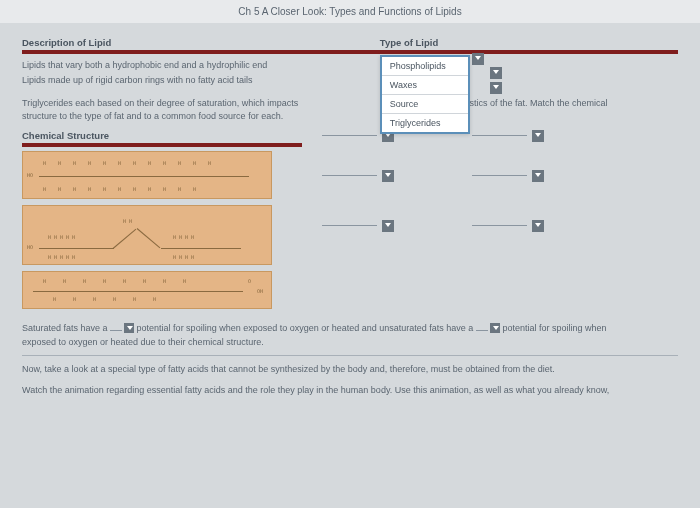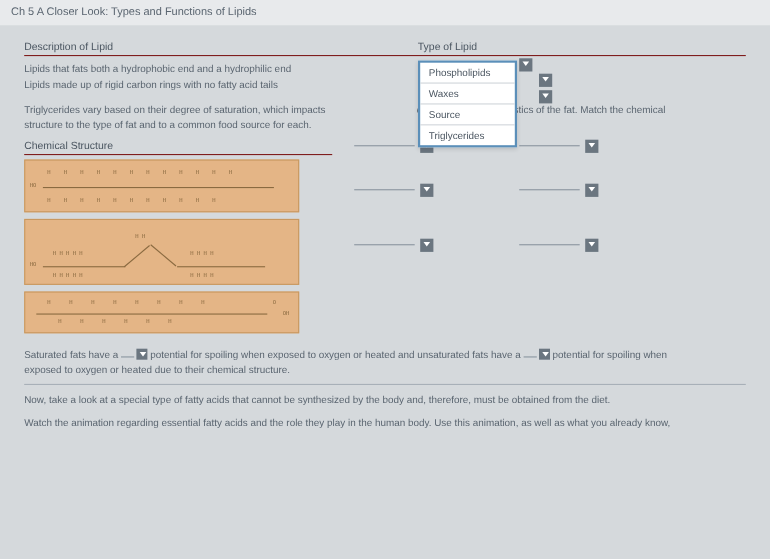--- a/index.html
+++ b/index.html
@@ -10,32 +10,34 @@
     font-family: Arial, Helvetica, sans-serif;
     font-size: 9px;
     color: #4a5560;
     overflow: hidden;
   }
   .topbar {
     background: #e8eaec;
     padding: 6px 10px;
     font-size: 10px;
     color: #5a6570;
+    text-align: center;
   }
   .content {
     padding: 14px 22px 10px 22px;
   }
   .row { display: flex; }
   .col { flex: 1; }
   .section-heading {
     font-size: 9.5px;
     color: #4a5560;
-    border-bottom: 1px solid #7f1d1d;
+    border-bottom: 4px solid #7f1d1d;
     padding-bottom: 2px;
     margin-bottom: 4px;
+    font-weight: bold;
   }
   .desc-line {
     font-size: 9px;
     line-height: 1.7;
     color: #5a6570;
   }
   .type-col { position: relative; }
   .dropdown-open {
     position: absolute;
     top: 18px; left: 0;
@@ -140,21 +142,21 @@
 
 <div class="topbar">
   <span>Ch 5 A Closer Look: Types and Functions of Lipids</span>
 </div>
 
 <div class="content">
 
   <div class="row">
     <div class="col" style="flex:1.2">
       <div class="section-heading">Description of Lipid</div>
-      <div class="desc-line">Lipids that fats both a hydrophobic end and a hydrophilic end</div>
+      <div class="desc-line">Lipids that vary both a hydrophobic end and a hydrophilic end</div>
       <div class="desc-line">Lipids made up of rigid carbon rings with no fatty acid tails</div>
     </div>
     <div class="col type-col" style="flex:1">
       <div class="section-heading">Type of Lipid</div>
       <div style="height:5px"></div>
       <div style="position:absolute; top:16px; left:90px;">
         <span class="dropdown-arrow"></span>
       </div>
       <div class="dropdown-open">
         <div>Phospholipids</div>
@@ -165,21 +167,21 @@
       <div style="position:absolute; top:30px; left:108px;">
         <span class="dropdown-arrow"></span>
       </div>
       <div style="position:absolute; top:45px; left:108px;">
         <span class="dropdown-arrow"></span>
       </div>
     </div>
   </div>
 
   <div class="para">
-    <span>Triglycerides vary based on their degree of saturation, which impacts</span>
+    <span>Triglycerides each based on their degree of saturation, which impacts</span>
     <span style="display:inline-block; width:78px;"></span>
     <span>d metabolic characteristics of the fat. Match the chemical</span><br>
     <span>structure to the type of fat and to a common food source for each.</span>
   </div>
 
   <div class="row" style="margin-top:0;">
     <div class="structures">
       <div class="section-heading">Chemical Structure</div>
 
       <div class="chem chem1">

